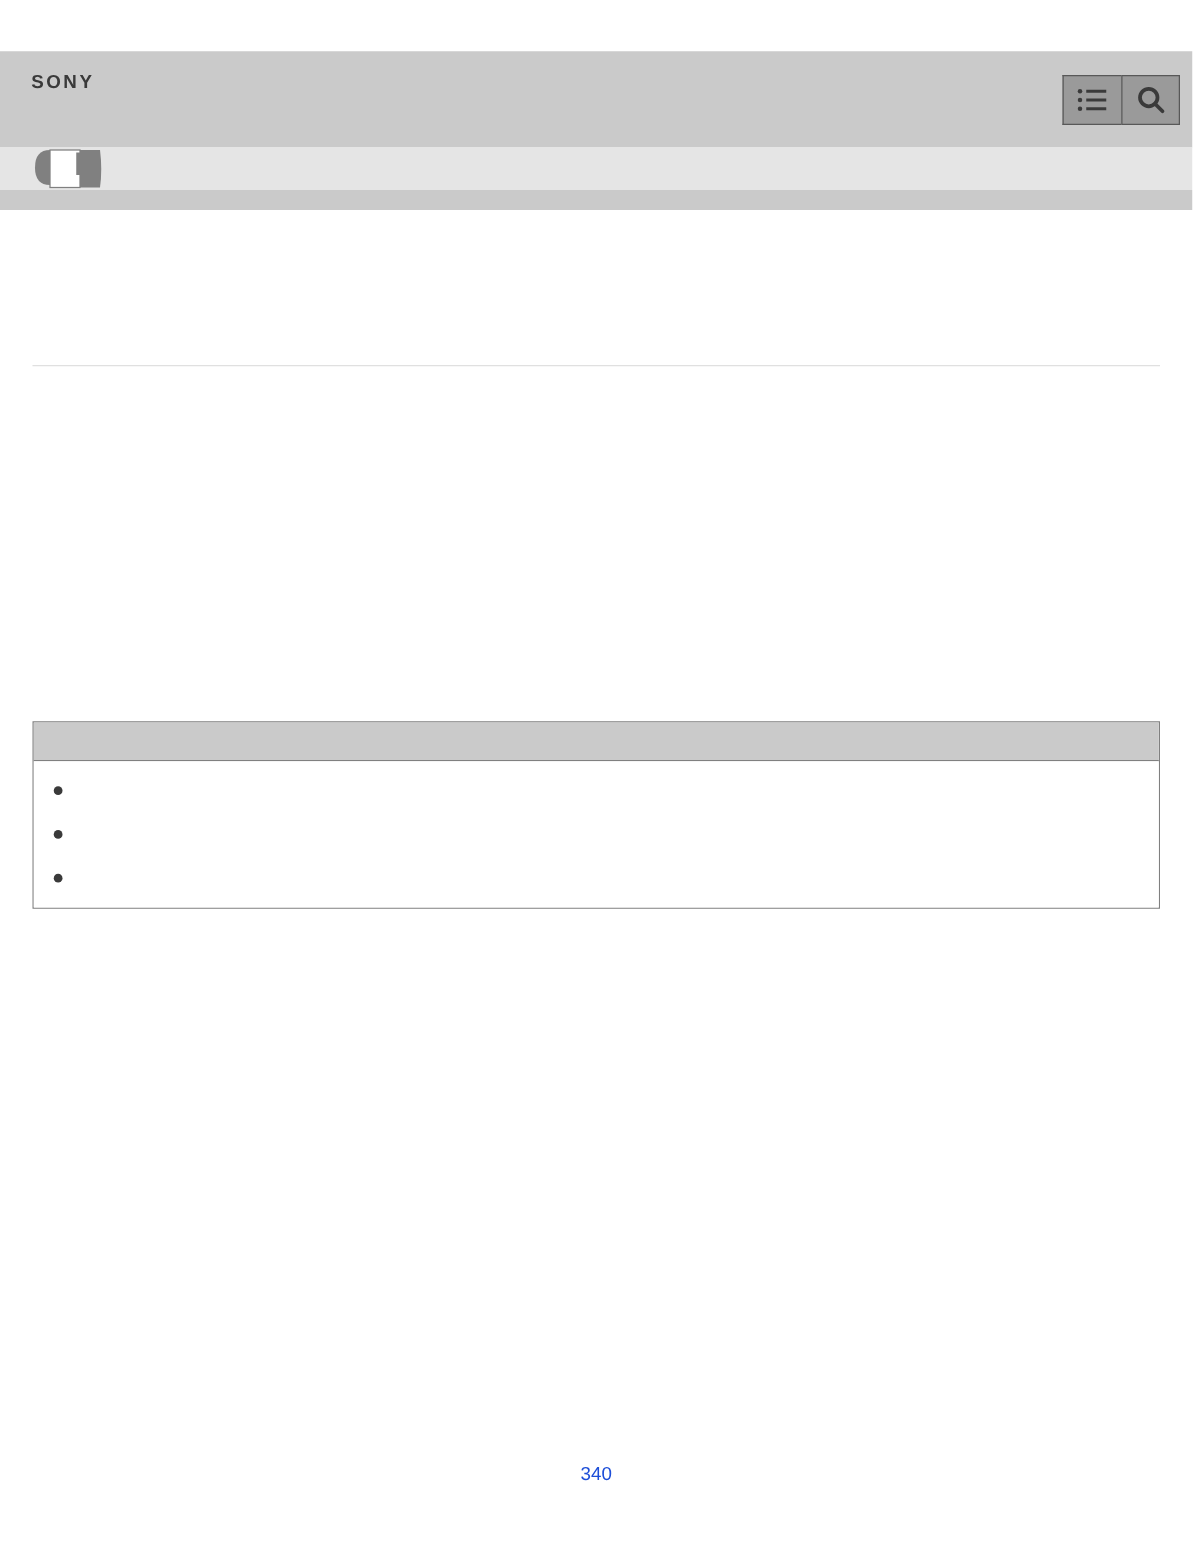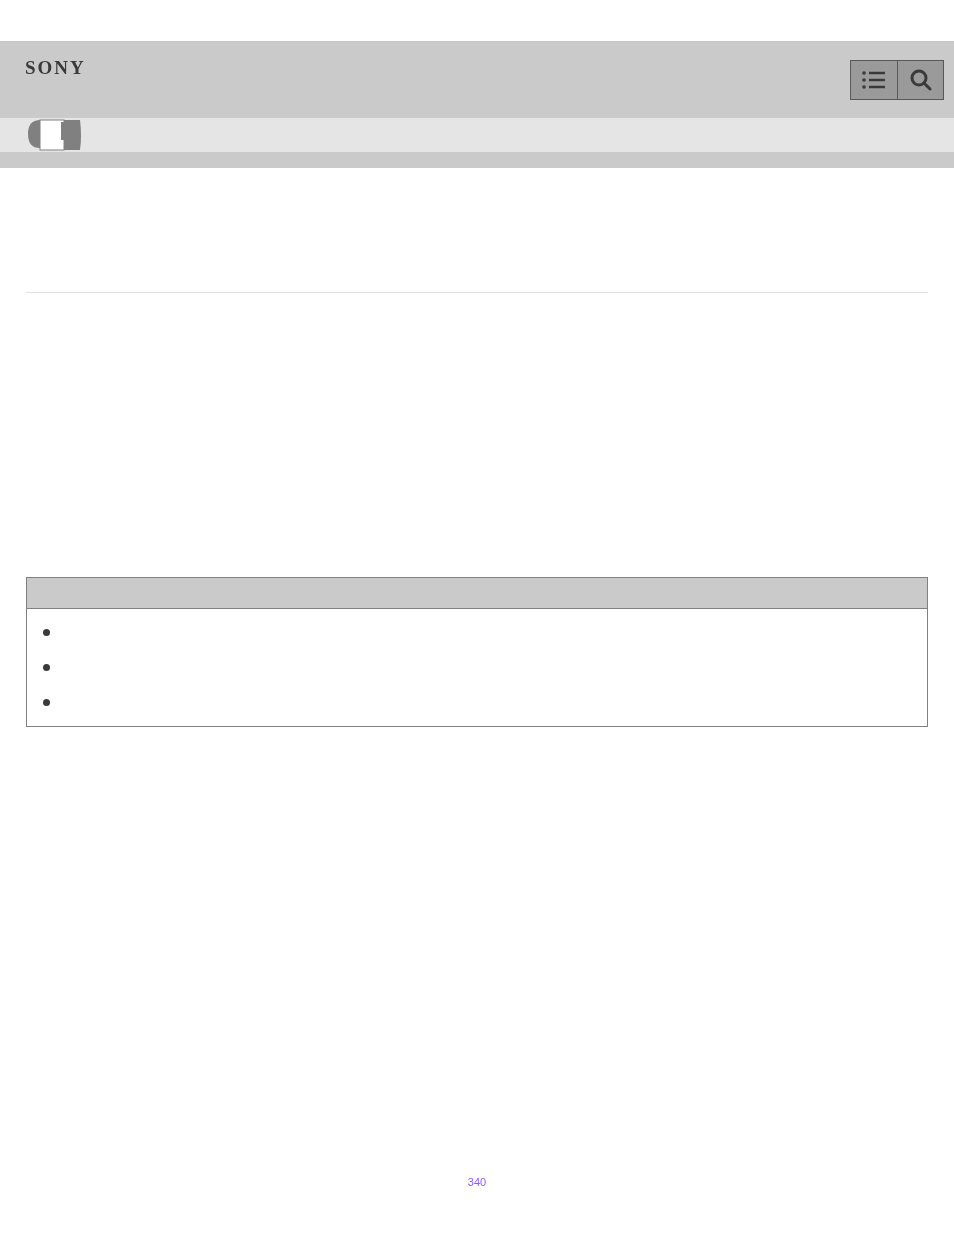--- a/index.html
+++ b/index.html
@@ -26,23 +26,23 @@
       background: #cacaca;
       height: 77px;
       position: relative;
       padding: 0 10px;
     }
     
     .logo {
       position: absolute;
       left: 25px;
       top: 16px;
-      font-family: Liberation Serif, serif;
+      font-family: Liberation Sans, sans-serif;
       font-weight: bold;
-      font-size: 19px;
+      font-size: 15px;
       letter-spacing: 2px;
       color: #3a3a3a;
       text-align: center;
     }
     
     .header-buttons {
       position: absolute;
       right: 10px;
       top: 19px;
       display: flex;
@@ -124,22 +124,22 @@
       background: #3a3a3a;
       border-radius: 50%;
       flex-shrink: 0;
     }
     
     .page-number {
       position: absolute;
       bottom: 47px;
       left: 50%;
       transform: translateX(-50%);
-      font-size: 11px;
-      color: #8b5cf6;
+      font-size: 15px;
+      color: #1d4ed8;
     }
     
     .list-icon-svg line {
       stroke: #3a3a3a;
       stroke-width: 2.5;
     }
     
     .list-icon-svg circle {
       fill: #3a3a3a;
     }

